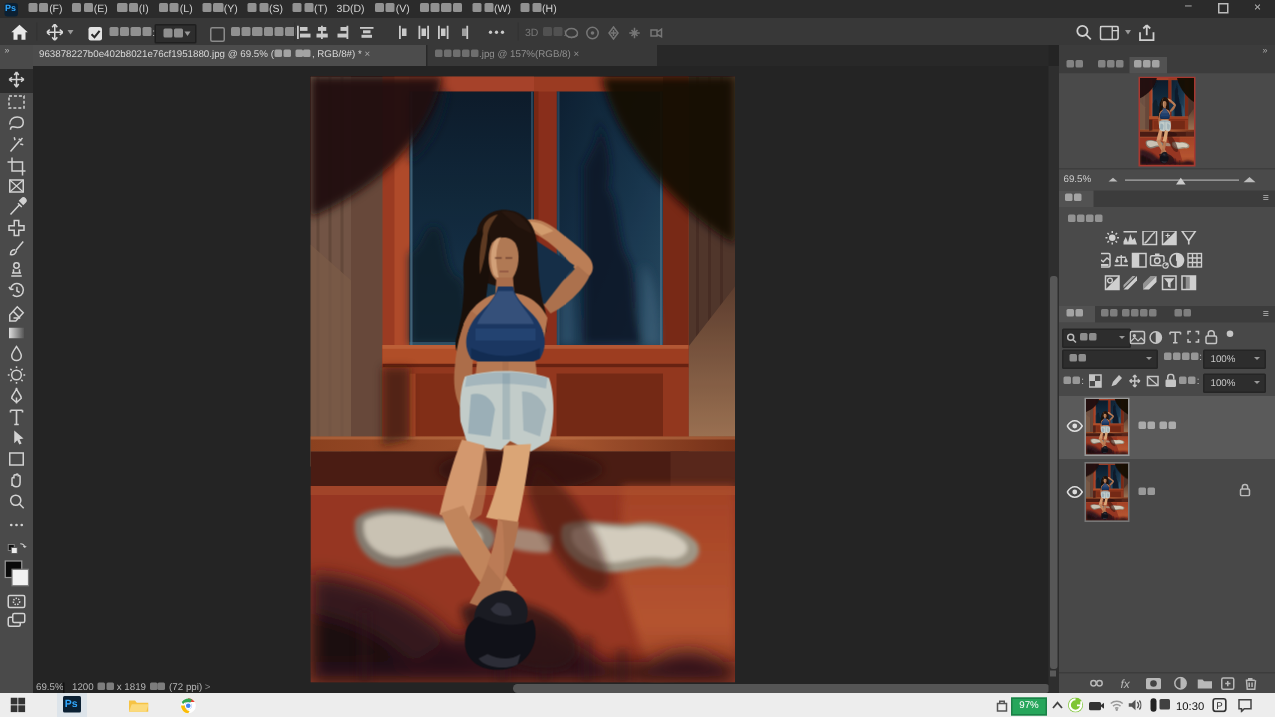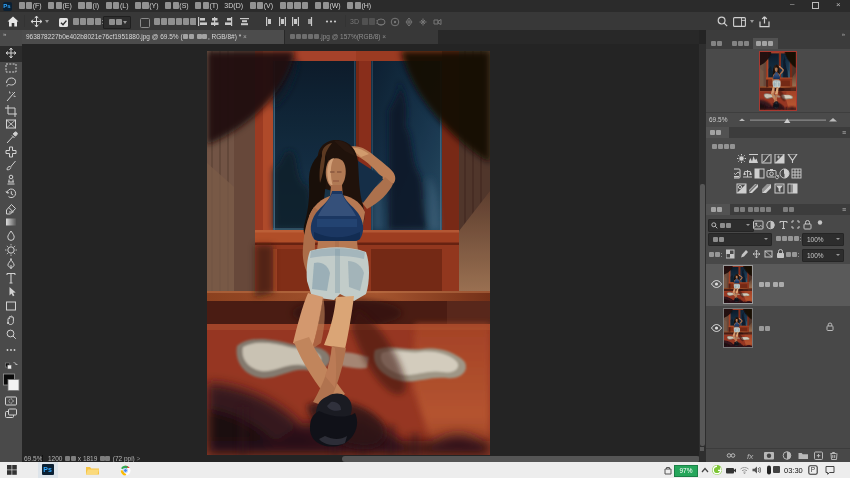--- a/index.html
+++ b/index.html
@@ -708,21 +708,21 @@
   <svg class="a" style="left:752px;top:4px" width="9" height="8" viewBox="0 0 9 8">
       <path d="M0.5 2.8 h2 L5 0.5 v7 L2.5 5.2 h-2 Z" fill="#555"></path>
       <path d="M6.2 2 a3 3 0 0 1 0 4 M7.6 1 a4.5 4.5 0 0 1 0 6" fill="none" stroke="#555" stroke-width=".9"></path>
     </svg>
   <svg class="a" style="left:766px;top:3px" width="6" height="10" viewBox="0 0 6 10">
       <rect x="1" y="0.5" width="4" height="9" rx="2" fill="#222"></rect>
     </svg>
   <div class="a" style="left:772px;top:4px;width:8px;height:8px;color:#222">
       <s class="g" style="width:7px;height:7px;opacity:.85;display:block"></s>
     </div>
-  <div class="a" style="left:784px;top:4px;color:#111;font-size:7.5px">03:30</div>
+  <div class="a" style="left:784px;top:4px;color:#111;font-size:7.5px">10:30</div>
   <svg class="a" style="left:808px;top:3px" width="10" height="10" viewBox="0 0 10 10">
       <rect x="0.8" y="0.8" width="8.4" height="8.4" rx="1.5" fill="none" stroke="#333" stroke-width="1.1"></rect>
       <text x="2.8" y="7.4" font-size="6.5" fill="#333" font-family="Liberation Sans">P</text>
     </svg>
   <svg class="a" style="left:825px;top:3px" width="10" height="10" viewBox="0 0 10 10">
       <path d="M1 1.5 h8 v6 h-4.5 l-1.8 1.8 v-1.8 H1 Z" fill="none" stroke="#444" stroke-width="1"></path>
     </svg>
 </div>
 
 </body></html>

